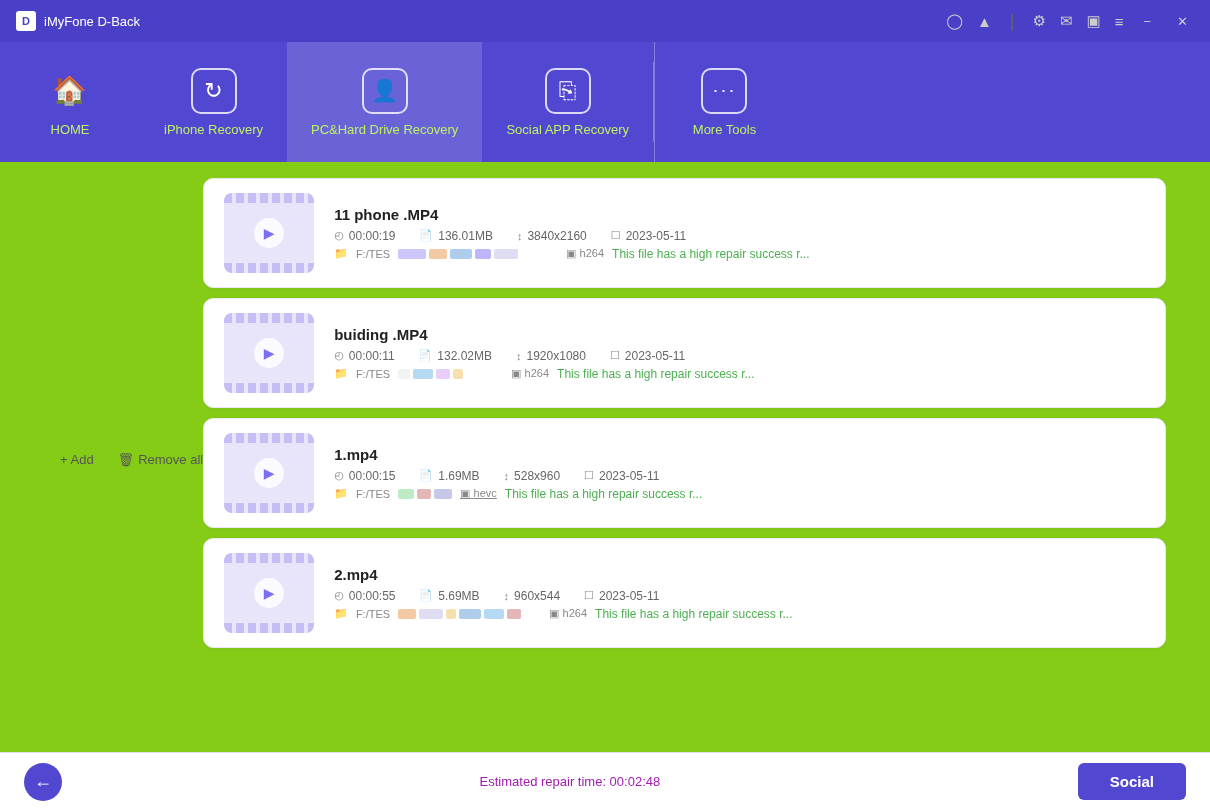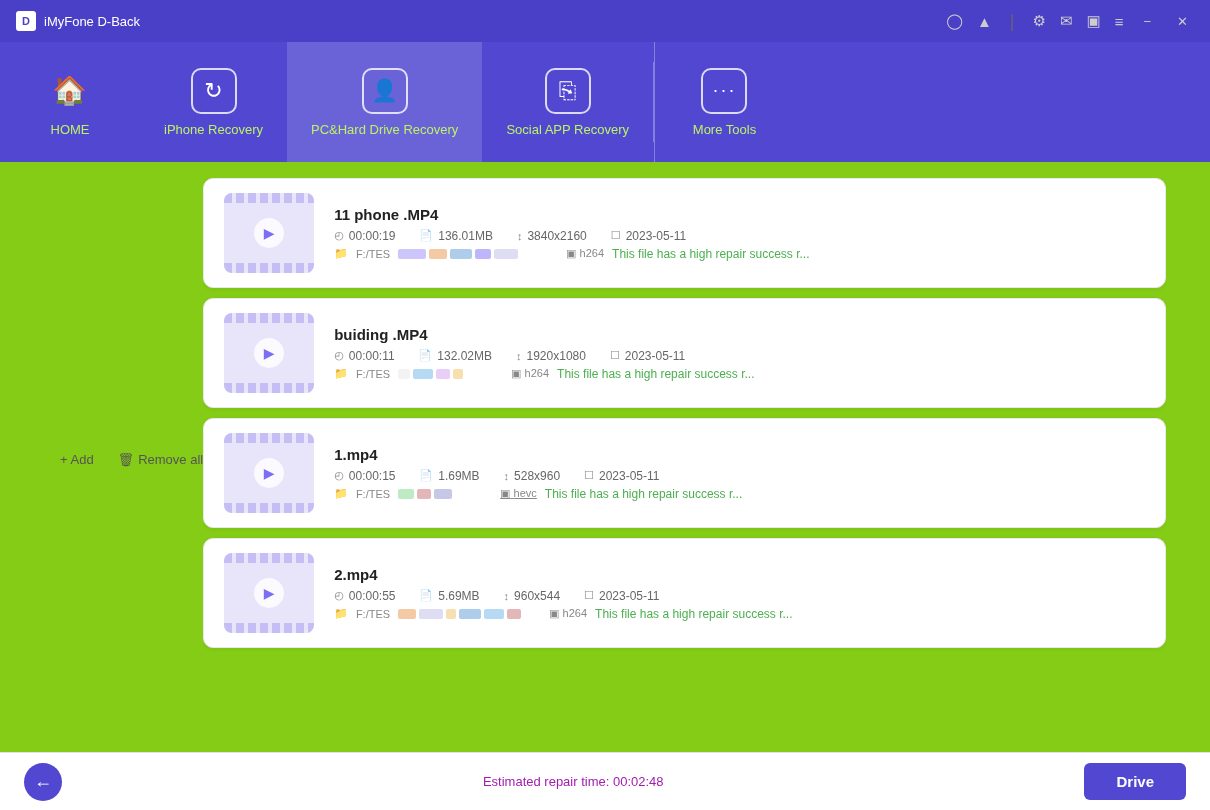--- a/index.html
+++ b/index.html
@@ -370,21 +370,21 @@
           </span>
         </div>
         <div class="file-path-row">
           <span>📁</span>
           <span>F:/TES</span>
           <div class="file-path-blurred">
             <span class="blur-block bb10"></span>
             <span class="blur-block bb11"></span>
             <span class="blur-block bb12"></span>
           </div>
-          <span style="margin-left:40px;text-decoration:underline;">
+          <span style="text-decoration:underline;">
             <span class="meta-icon">▣</span>
             <span>hevc</span>
           </span>
           <span class="success-text">This file has a high repair success r...</span>
         </div>
       </div>
     </div>
 
     <div class="file-card">
       <div class="file-thumb">
@@ -431,14 +431,14 @@
         </div>
       </div>
     </div>
 
   </div>
 </div>
 
 <div class="bottombar">
   <button class="back-btn">←</button>
   <span class="est-time">Estimated repair time: 00:02:48</span>
-  <button class="repair-btn">Drive</button>
+  <button class="repair-btn">Social</button>
 </div>
 
 </body></html>

